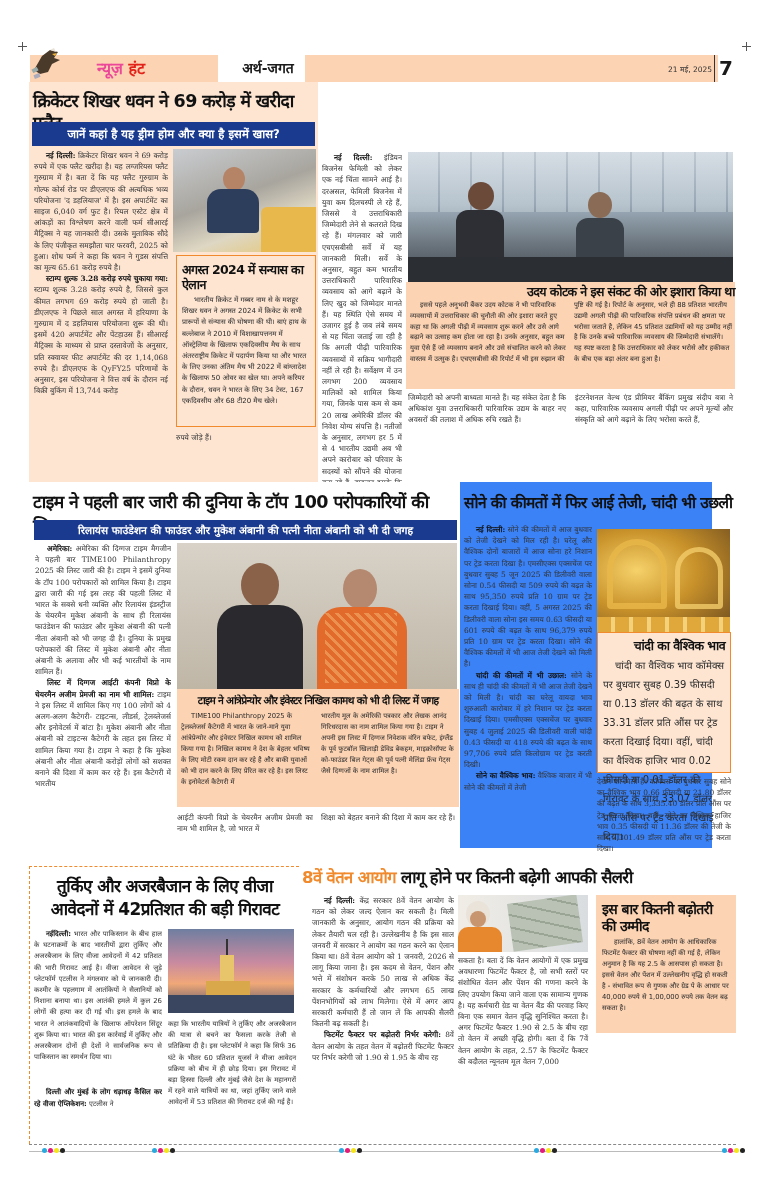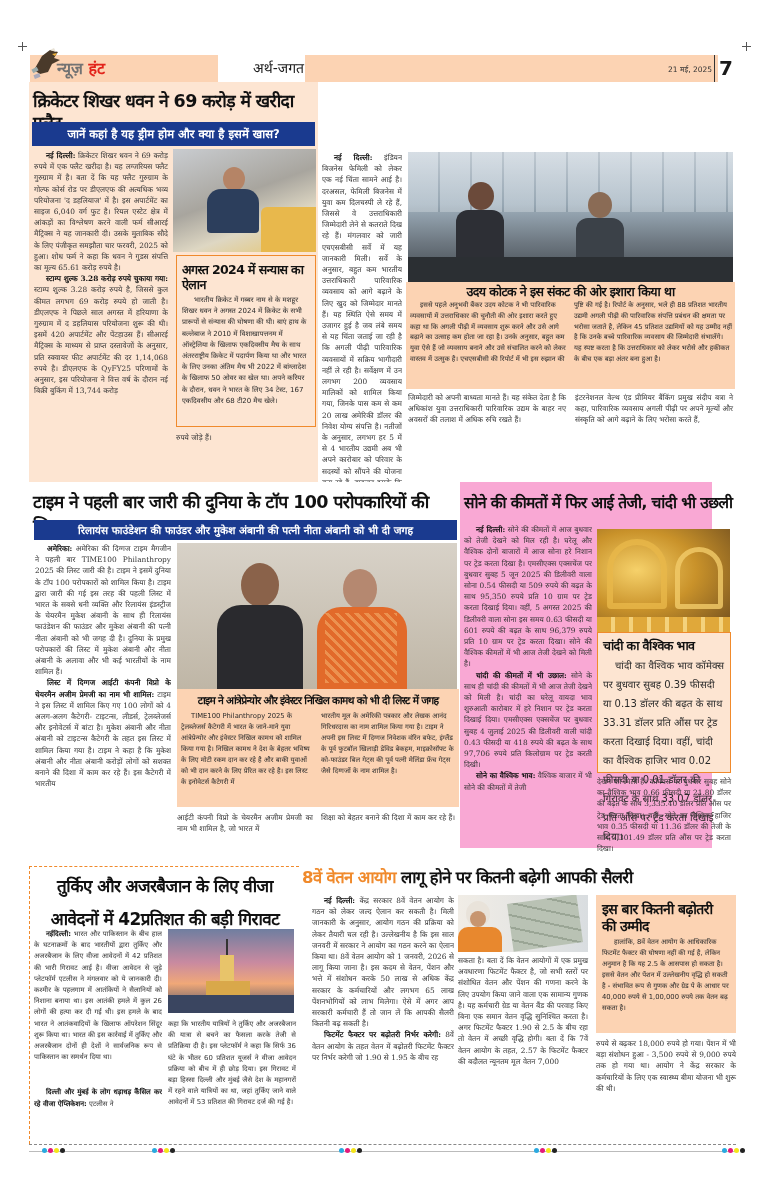--- a/index.html
+++ b/index.html
@@ -32,24 +32,24 @@
   <div class="abs" style="left:30px;top:44px;width:32px;height:36px;">
     <svg width="32" height="36" viewBox="0 0 32 36">
       <path d="M4 26 L12 12 L20 6 L28 8 L24 14 L30 16 L22 20 L18 28 L10 30 Z" fill="#4a3a2a"></path>
       <path d="M20 6 L24 4 L26 8 Z" fill="#e8e2d6"></path>
       <path d="M22 10 L27 9 L25 12 Z" fill="#f2b43a"></path>
       <rect x="2" y="24" width="6" height="4" fill="#9aa" transform="rotate(-30 5 26)"></rect>
       <rect x="4" y="30" width="6" height="4" fill="#aab" transform="rotate(-20 7 32)"></rect>
     </svg>
   </div>
   <div class="abs" style="left:57px;top:55px;height:27px;line-height:27px;font-weight:bold;font-size:16px;">
-    <span style="color:#737373;">न्यूज़</span>
+    <span style="color:#ec4899;margin-left:40px;">न्यूज़</span>
     <span style="color:#e2231a;">हंट</span>
   </div>
-  <div class="abs" style="left:232px;top:55px;width:72px;height:27px;line-height:27px;font-weight:normal;font-size:14px;text-align:right;">अर्थ-जगत</div>
+  <div class="abs" style="left:232px;top:55px;width:72px;height:27px;line-height:27px;font-weight:bold;font-size:14px;text-align:center;">अर्थ-जगत</div>
   <div class="abs masthead-bar" style="left:305px;top:55px;width:413px;"></div>
   <div class="abs" style="left:600px;top:55px;width:112px;height:27px;line-height:29px;font-size:7.5px;text-align:right;color:#333;">21 मई, 2025</div>
   <div class="abs" style="left:714px;top:55px;width:1px;height:27px;background:#333;"></div>
   <div class="abs" style="left:716px;top:52px;width:20px;height:30px;line-height:32px;font-weight:bold;font-size:20px;text-align:center;">7</div>
 </header>
 
 <section class="abs" style="left:29px;top:82px;width:289px;height:400px;background:#fde5d2;">
   <h1 class="headline abs" style="left:4px;top:8px;width:281px;font-size:17.5px;line-height:22px;">क्रिकेटर शिखर धवन ने 69 करोड़ में खरीदा फ्लैट</h1>
   <div class="abs blue-strap" style="left:3px;top:40px;width:283px;height:24px;line-height:24px;font-size:11.5px;">जानें कहां है यह ड्रीम होम और क्या है इसमें खास?</div>
   <div class="abs txt" style="left:5px;top:68px;width:134px;height:328px;overflow:hidden;">
@@ -75,21 +75,21 @@
   </div>
   <div class="abs photo" style="left:88px;top:70px;width:325px;height:130px;background:linear-gradient(180deg,#c9d3dc 0%,#9fb0bd 40%,#6d7780 70%,#3e444a 100%);">
     <div style="position:absolute;left:0;top:0;width:100%;height:60px;background:repeating-linear-gradient(90deg,rgba(255,255,255,.25) 0 30px,rgba(0,0,0,0.05) 30px 32px);"></div>
     <div style="position:absolute;left:60px;top:30px;width:26px;height:28px;border-radius:50%;background:#6b4a3a;"></div>
     <div style="position:absolute;left:48px;top:58px;width:48px;height:60px;border-radius:12px 12px 0 0;background:#2d2f35;"></div>
     <div style="position:absolute;left:180px;top:40px;width:24px;height:26px;border-radius:50%;background:#8a6b55;"></div>
     <div style="position:absolute;left:168px;top:66px;width:48px;height:60px;border-radius:12px 12px 0 0;background:#3b4148;"></div>
     <div style="position:absolute;left:0;top:105px;width:100%;height:25px;background:#2b2f33;"></div>
   </div>
   <div class="abs" style="left:86px;top:200px;width:329px;height:107px;background:#fcd3b3;">
-    <h3 class="headline" style="text-align:center;font-size:12.5px;line-height:16px;padding-top:2px;">उदय कोटक ने इस संकट की ओर इशारा किया था</h3>
+    <h3 class="headline" style="text-align:right;font-size:12.5px;line-height:16px;padding-top:2px;">उदय कोटक ने इस संकट की ओर इशारा किया था</h3>
     <p class="abs box-txt" style="left:4px;top:18px;width:158px;text-indent:10px;font-size:6.8px;line-height:10.8px;">इससे पहले अनुभवी बैंकर उदय कोटक ने भी पारिवारिक व्यवसायों में उत्तराधिकार की चुनौती की ओर इशारा करते हुए कहा था कि अगली पीढ़ी में व्यवसाय शुरू करने और उसे आगे बढ़ाने का उत्साह कम होता जा रहा है। उनके अनुसार, बहुत कम युवा ऐसे हैं जो व्यवसाय बनाने और उसे संचालित करने को लेकर वास्तव में उत्सुक है। एचएसबीसी की रिपोर्ट में भी इस रुझान की</p>
     <p class="abs box-txt" style="left:168px;top:18px;width:158px;font-size:6.8px;line-height:10.8px;">पुष्टि की गई है। रिपोर्ट के अनुसार, भले ही 88 प्रतिशत भारतीय उद्यमी अगली पीढ़ी की पारिवारिक संपत्ति प्रबंधन की क्षमता पर भरोसा जताते है, लेकिन 45 प्रतिशत उद्यमियों को यह उम्मीद नहीं है कि उनके बच्चे पारिवारिक व्यवसाय की जिम्मेदारी संभालेंगे। यह स्पष्ट करता है कि उत्तराधिकार को लेकर भरोसे और हकीकत के बीच एक बड़ा अंतर बना हुआ है।</p>
   </div>
   <p class="abs txt" style="left:255px;top:310px;width:158px;">इंटरनेशनल वेल्थ एंड प्रीमियर बैंकिंग प्रमुख संदीप बत्रा ने कहा, पारिवारिक व्यवसाय अगली पीढ़ी पर अपने मूल्यों और संस्कृति को आगे बढ़ाने के लिए भरोसा करते हैं,</p>
   <p class="abs txt" style="left:88px;top:310px;width:158px;">जिम्मेदारी को अपनी बाध्यता मानते हैं। यह संकेत देता है कि अधिकांश युवा उत्तराधिकारी पारिवारिक उद्यम के बाहर नए अवसरों की तलाश में अधिक रुचि रखते हैं।</p>
 </section>
 
 <section class="abs" style="left:29px;top:482px;width:430px;height:362px;">
   <h1 class="headline abs" style="left:4px;top:8px;width:424px;font-size:17.5px;line-height:24px;">टाइम ने पहली बार जारी की दुनिया के टॉप 100 परोपकारियों की लिस्ट</h1>
   <div class="abs blue-strap" style="left:5px;top:38px;width:423px;height:20px;line-height:20px;font-size:10.5px;">रिलायंस फाउंडेशन की फाउंडर और मुकेश अंबानी की पत्नी नीता अंबानी को भी दी  जगह</div>
@@ -106,43 +106,43 @@
   </div>
   <div class="abs" style="left:148px;top:207px;width:282px;height:118px;background:#fcd3b3;">
     <h3 class="headline" style="text-align:center;font-size:10.5px;line-height:14px;padding-top:4px;letter-spacing:-0.7px;">टाइम ने आंत्रेप्रेन्योर और इंवेस्टर निखिल कामथ को भी दी लिस्ट में जगह</h3>
     <p class="abs box-txt" style="left:4px;top:22px;width:134px;text-indent:10px;font-size:6.8px;line-height:11px;">TIME100 Philanthropy 2025 के ट्रेलब्लेजर्स कैटेगरी में भारत के जाने-माने युवा आंत्रेप्रेन्योर और इंवेस्टर निखिल कामथ को शामिल किया गया है। निखिल कामथ ने देश के बेहतर भविष्य के लिए मोटी रकम दान कर रहे है और बाकी युवाओं को भी दान करने के लिए प्रेरित कर रहे है। इस लिस्ट के इनोवेटर्स कैटेगरी में</p>
     <p class="abs box-txt" style="left:144px;top:22px;width:134px;font-size:6.8px;line-height:11px;">भारतीय मूल के अमेरिकी पत्रकार और लेखक आनंद गिरिधरदास का नाम शामिल किया गया है। टाइम ने अपनी इस लिस्ट में दिग्गज निवेशक वॉरेन बफेट, इंग्लैंड के पूर्व फुटबॉल खिलाड़ी डेविड बेकहम, माइक्रोसॉफ्ट के को-फाउंडर बिल गेट्स की पूर्व पत्नी मेलिंडा फ्रेंच गेट्स जैसे दिग्गजों के नाम शामिल है।</p>
   </div>
   <p class="abs txt" style="left:148px;top:330px;width:136px;">आईटी कंपनी विप्रो के चेयरमैन अजीम प्रेमजी का नाम भी शामिल है, जो भारत में</p>
   <p class="abs txt" style="left:292px;top:330px;width:136px;">शिक्षा को बेहतर बनाने की दिशा में काम कर रहे हैं।</p>
 </section>
 
-<section class="abs" style="left:460px;top:482px;width:252px;height:366px;background:#f9a8d4;">
+<section class="abs" style="left:460px;top:482px;width:252px;height:366px;background:#3b82f6;">
   <h1 class="headline abs" style="left:4px;top:10px;width:270px;font-size:15.5px;line-height:22px;">सोने की कीमतों में फिर आई तेजी, चांदी भी उछली</h1>
   <div class="abs txt" style="left:4px;top:42px;width:128px;height:320px;overflow:hidden;">
     <p style="text-indent:12px;"><b>नई दिल्ली:</b><span> सोने की कीमतों में आज बुधवार को तेजी देखने को मिल रही है। घरेलू और वैश्विक दोनों बाजारों में आज सोना हरे निशान पर ट्रेड करता दिखा है। एमसीएक्स एक्सचेंज पर बुधवार सुबह 5 जून 2025 की डिलीवरी वाला सोना 0.54 फीसदी या 509 रुपये की बढ़त के साथ 95,350 रुपये प्रति 10 ग्राम पर ट्रेड करता दिखाई दिया। वहीं, 5 अगस्त 2025 की डिलीवरी वाला सोना इस समय 0.63 फीसदी या 601 रुपये की बढ़त के साथ 96,379 रुपये प्रति 10 ग्राम पर ट्रेड करता दिखा। सोने की वैश्विक कीमतों में भी आज तेजी देखने को मिली है।</span></p>
     <p style="text-indent:12px;"><b>चांदी की कीमतों में भी उछाल:</b><span> सोने के साथ ही चांदी की कीमतों में भी आज तेजी देखने को मिली है। चांदी का घरेलू वायदा भाव शुरुआती कारोबार में हरे निशान पर ट्रेड करता दिखाई दिया। एमसीएक्स एक्सचेंज पर बुधवार सुबह 4 जुलाई 2025 की डिलीवरी वाली चांदी 0.43 फीसदी या 418 रुपये की बढ़त के साथ 97,706 रुपये प्रति किलोग्राम पर ट्रेड करती दिखी।</span></p>
     <p style="text-indent:12px;"><b>सोने का वैश्विक भाव:</b><span> वैश्विक बाजार में भी सोने की कीमतों में तेजी</span></p>
   </div>
   <div class="abs photo" style="left:137px;top:47px;width:133px;height:103px;background:radial-gradient(ellipse at 30% 40%,#f6d16a 0%,#c9922a 45%,#6b4a1e 100%);">
     <div style="position:absolute;left:10px;top:10px;width:60px;height:70px;border-radius:30px 30px 4px 4px;border:6px solid #e8b84a;opacity:.8;"></div>
     <div style="position:absolute;left:78px;top:18px;width:48px;height:62px;border-radius:24px 24px 4px 4px;border:5px solid #f2cc6a;opacity:.8;"></div>
     <div style="position:absolute;left:0;top:88px;width:100%;height:15px;background:repeating-linear-gradient(90deg,#e0a83a 0 14px,#f4d27c 14px 18px);"></div>
   </div>
   <div class="abs" style="left:137px;top:150px;width:134px;height:141px;border:1.5px solid #f08a2c;background:#fde5d2;">
-    <h3 class="headline" style="font-size:12.5px;line-height:16px;padding:5px 5px 2px 5px;">चांदी का वैश्विक भाव</h3>
+    <h3 class="headline" style="font-size:12.5px;line-height:16px;padding:5px 5px 2px 5px;text-align:right;">चांदी का वैश्विक भाव</h3>
     <p class="box-txt" style="padding:0 5px;text-indent:12px;font-size:10px;line-height:19px;">चांदी का वैश्विक भाव कॉमेक्स पर बुधवार सुबह 0.39 फीसदी या 0.13 डॉलर की बढ़त के साथ 33.31 डॉलर प्रति औंस पर ट्रेड करता दिखाई दिया। वहीं, चांदी का वैश्विक हाजिर भाव 0.02 फीसदी या 0.01 डॉलर की गिरावट के साथ 33.07 डॉलर प्रति औंस पर ट्रेड करता दिखाई दिया।</p>
   </div>
   <p class="abs txt" style="left:137px;top:294px;width:134px;">देखने को मिली है। कॉमेक्स पर बुधवार सुबह सोने का वैश्विक भाव 0.66 फीसदी या 21.80 डॉलर की बढ़त के साथ 3,335.40 डॉलर प्रति औंस पर ट्रेड करता दिखा। वहीं, सोने का वैश्विक हाजिर भाव 0.35 फीसदी या 11.36 डॉलर की तेजी के साथ 3,301.49 डॉलर प्रति औंस पर ट्रेड करता दिखा।</p>
 </section>
 
 <section class="abs" style="left:29px;top:866px;width:270px;height:278px;border:1.5px dashed #f08a2c;border-right:none;border-bottom:none;">
   <h1 class="headline abs" style="left:4px;top:8px;width:262px;font-size:17px;line-height:23px;text-align:center;">
     <span style="display:block;">तुर्किए और अजरबैजान के लिए वीजा</span>
-    <span style="display:block;margin-top:10px;">आवेदनों में 42प्रतिशत की बड़ी गिरावट</span>
+    <span style="display:block;">आवेदनों में 42प्रतिशत की बड़ी गिरावट</span>
   </h1>
   <div class="abs txt" style="left:4px;top:62px;width:128px;height:205px;overflow:hidden;font-family:'DejaVu Sans',sans-serif;font-size:6.9px;">
     <p style="text-indent:12px;"><b>नईदिल्ली:</b><span> भारत और पाकिस्तान के बीच हाल के घटनाक्रमों के बाद भारतीयों द्वारा तुर्किए और अजरबैजान के लिए वीजा आवेदनों में 42 प्रतिशत की भारी गिरावट आई है। वीजा आवेदन से जुड़े प्लेटफॉर्म एटलीस ने मंगलवार को ये जानकारी दी। कश्मीर के पहलगाम में आतंकियों ने सैलानियों को निशाना बनाया था। इस आतंकी हमले में कुल 26 लोगों की हत्या कर दी गई थी। इस हमले के बाद भारत ने आतंकवादियों के खिलाफ ऑपरेशन सिंदूर शुरू किया था। भारत की इस कार्रवाई में तुर्किए और अजरबैजान दोनों ही देशों ने सार्वजनिक रूप से पाकिस्तान का समर्थन दिया था।</span></p>
     <p style="text-indent:12px;margin-top:24px;"><b>दिल्ली और मुंबई के लोग धड़ाधड़ कैंसिल कर रहे वीजा ऐप्लिकेशन:</b><span> एटलीस ने</span></p>
   </div>
   <div class="abs photo" style="left:138px;top:62px;width:126px;height:84px;background:linear-gradient(180deg,#6f7ea0 0%,#c98aa0 40%,#f0a878 65%,#3f4a66 100%);">
     <div style="position:absolute;left:58px;top:10px;width:2px;height:18px;background:#333;"></div>
     <div style="position:absolute;left:52px;top:26px;width:14px;height:30px;background:#e8c46a;"></div>
     <div style="position:absolute;left:38px;top:52px;width:44px;height:14px;background:#d9a84a;"></div>
     <div style="position:absolute;left:0;top:66px;width:100%;height:18px;background:#3a4560;"></div>
@@ -162,21 +162,20 @@
     <div style="position:absolute;left:8px;top:6px;width:24px;height:26px;border-radius:50%;background:#e9e3da;"></div>
     <div style="position:absolute;left:12px;top:16px;width:16px;height:16px;border-radius:50%;background:#c7956f;"></div>
     <div style="position:absolute;left:0;top:32px;width:44px;height:25px;border-radius:10px 10px 0 0;background:#e8882e;"></div>
     <div style="position:absolute;left:52px;top:4px;width:70px;height:48px;background:repeating-linear-gradient(20deg,#b9c2b4 0 10px,#9aa595 10px 12px);transform:rotate(-8deg);"></div>
   </div>
   <p class="abs txt" style="left:158px;top:93px;width:130px;">सकता है। बता दें कि वेतन आयोगों में एक प्रमुख अवधारणा फिटमेंट फैक्टर है, जो सभी स्तरों पर संशोधित वेतन और पेंशन की गणना करने के लिए उपयोग किया जाने वाला एक सामान्य गुणक है। यह कर्मचारी ग्रेड या वेतन बैंड की परवाह किए बिना एक समान वेतन वृद्धि सुनिश्चित करता है। अगर फिटमेंट फैक्टर 1.90 से 2.5 के बीच रहा तो वेतन में अच्छी वृद्धि होगी। बता दें कि 7वें वेतन आयोग के तहत, 2.57 के फिटमेंट फैक्टर की बदौलत न्यूनतम मूल वेतन 7,000</p>
   <div class="abs" style="left:296px;top:33px;width:140px;height:138px;background:#fcd3b3;">
     <h3 class="headline" style="font-size:14px;line-height:17px;padding:6px 22px 2px 6px;">इस बार कितनी बढ़ोतरी की उम्मीद</h3>
     <p class="box-txt" style="padding:0 6px;text-indent:12px;font-size:6.8px;line-height:11px;">हालांकि, 8वें वेतन आयोग के आधिकारिक फिटमेंट फैक्टर की घोषणा नहीं की गई है, लेकिन अनुमान है कि यह 2.5 के आसपास हो सकता है। इससे वेतन और पेंशन में उल्लेखनीय वृद्धि हो सकती है - संभावित रूप से गुणक और ग्रेड पे के आधार पर 40,000 रुपये से 1,00,000 रुपये तक वेतन बढ़ सकता है।</p>
   </div>
-  <p class="abs txt" style="left:296px;top:176px;width:140px;">रुपये से बढ़कर 18,000 रुपये हो गया। पेंशन में भी बड़ा संशोधन हुआ - 3,500 रुपये से 9,000 रुपये तक हो गया था। आयोग ने केंद्र सरकार के कर्मचारियों के लिए एक स्वास्थ्य बीमा योजना भी शुरू की थी।</p>
 </section>
 
 <div class="dash" style="left:29px;top:1144px;width:707px;"></div>
 <div class="rule" style="left:29px;top:1151px;width:707px;"></div>
 <div class="cmyk" style="left:42px;top:1148px;">
     <i style="background:#2aa9e0"></i>
     <i style="background:#e4197a"></i>
     <i style="background:#f5e51a"></i>
     <i style="background:#222"></i>
   </div>

